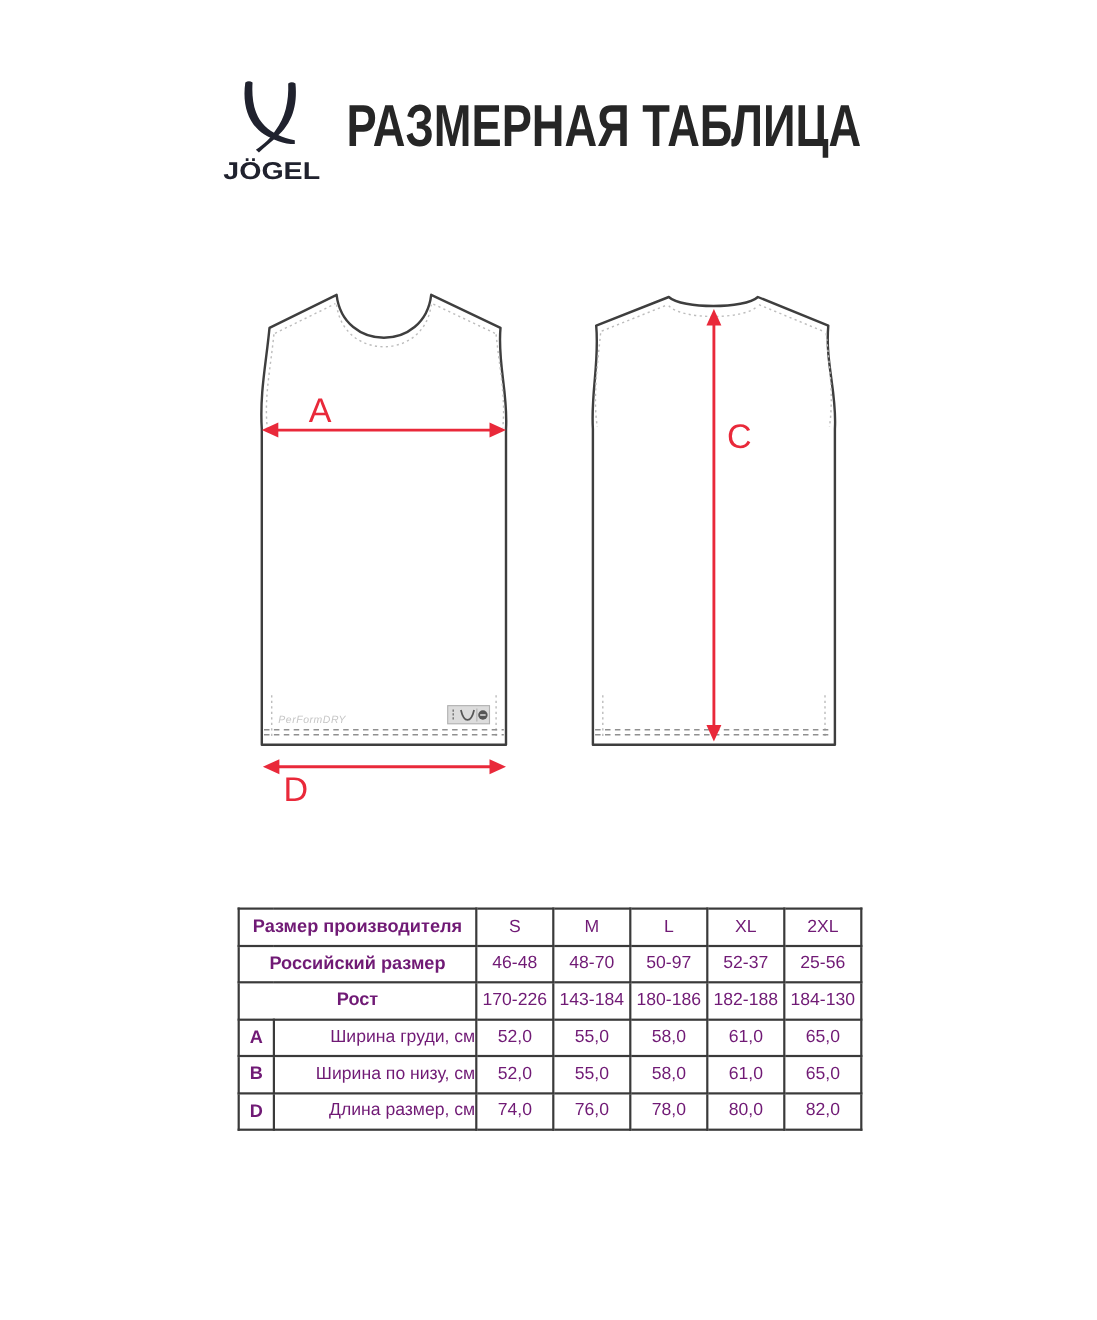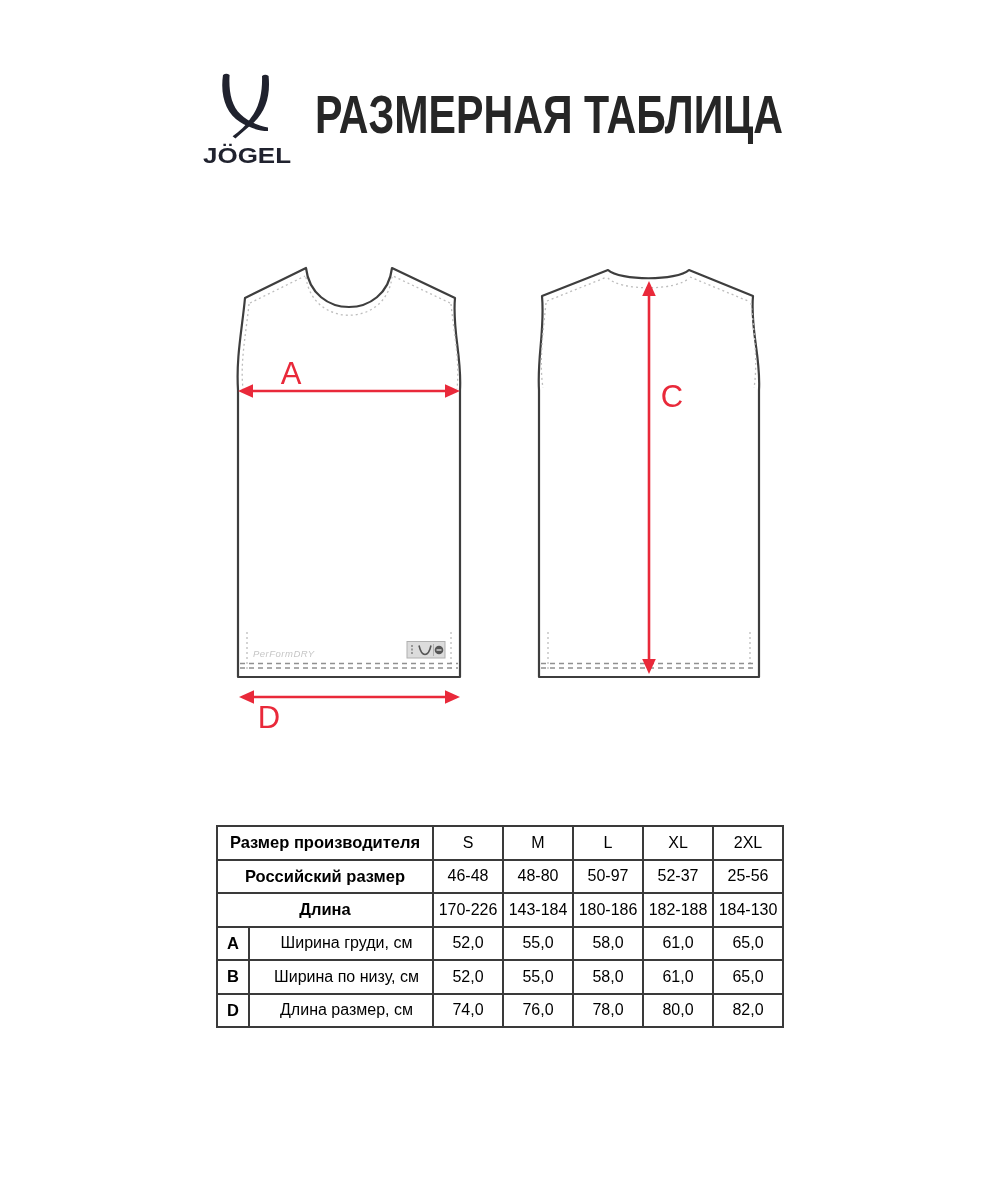--- a/index.html
+++ b/index.html
@@ -9,35 +9,35 @@
     font-family:"Liberation Sans","DejaVu Sans",sans-serif;
     overflow:hidden;
   }
   #diagram-svg{position:absolute;left:0;top:0;}
   
   .size-table{
     position:absolute;left:216px;top:825px;
     border-collapse:collapse;
     table-layout:fixed;
     width:566px;
-    color:#000000;
+    color:#701a75;
   }
   .size-table td{
     border:2px solid #3a3a3a;
     height:31.5px;
     text-align:center;
     vertical-align:middle;
     font-size:16px;
     padding:0;
     background:#ffffff;
   }
   .size-table td.hdr{font-weight:700;font-size:16.5px;}
   .size-table td.letter{font-weight:700;font-size:16.5px;}
   .size-table td.param{
-    text-align:center;
+    text-align:right;
     padding-left:11px;
     font-size:16px;
     margin-top:44px;
   }
   .size-table col.c-letter{width:32px;}
   .size-table col.c-label{width:184px;}
   .size-table col.c-size{width:70px;}
 </style>
 </head>
 <body>
@@ -160,27 +160,27 @@
       <td colspan="2" class="hdr">Размер производителя</td>
       <td>S</td>
       <td>M</td>
       <td>L</td>
       <td>XL</td>
       <td>2XL</td>
     </tr>
     <tr>
       <td colspan="2" class="hdr">Российский размер</td>
       <td>46-48</td>
-      <td>48-80</td>
+      <td>48-70</td>
       <td>50-97</td>
       <td>52-37</td>
       <td>25-56</td>
     </tr>
     <tr>
-      <td colspan="2" class="hdr">Длина</td>
+      <td colspan="2" class="hdr">Рост</td>
       <td>170-226</td>
       <td>143-184</td>
       <td>180-186</td>
       <td>182-188</td>
       <td>184-130</td>
     </tr>
     <tr>
       <td class="letter">A</td>
       <td class="param">Ширина груди, см</td>
       <td>52,0</td>

